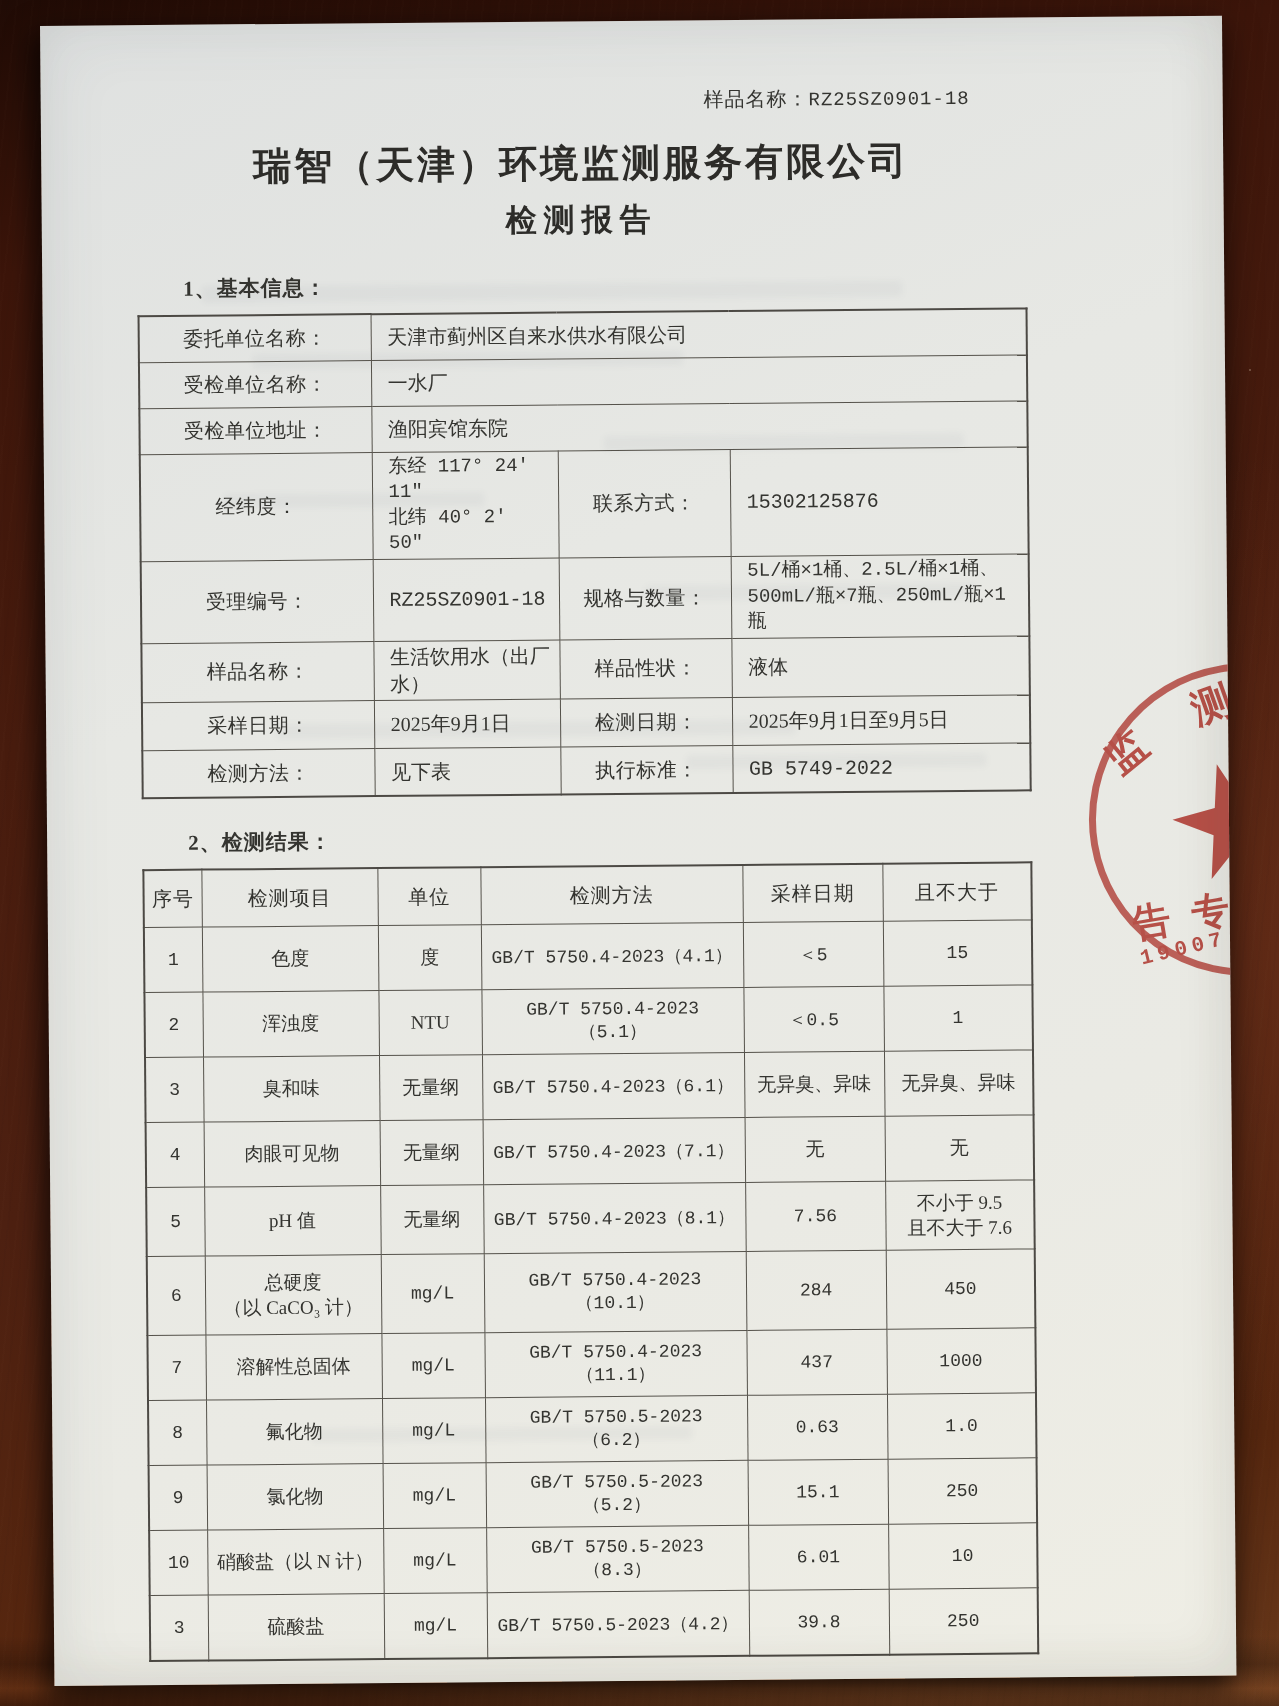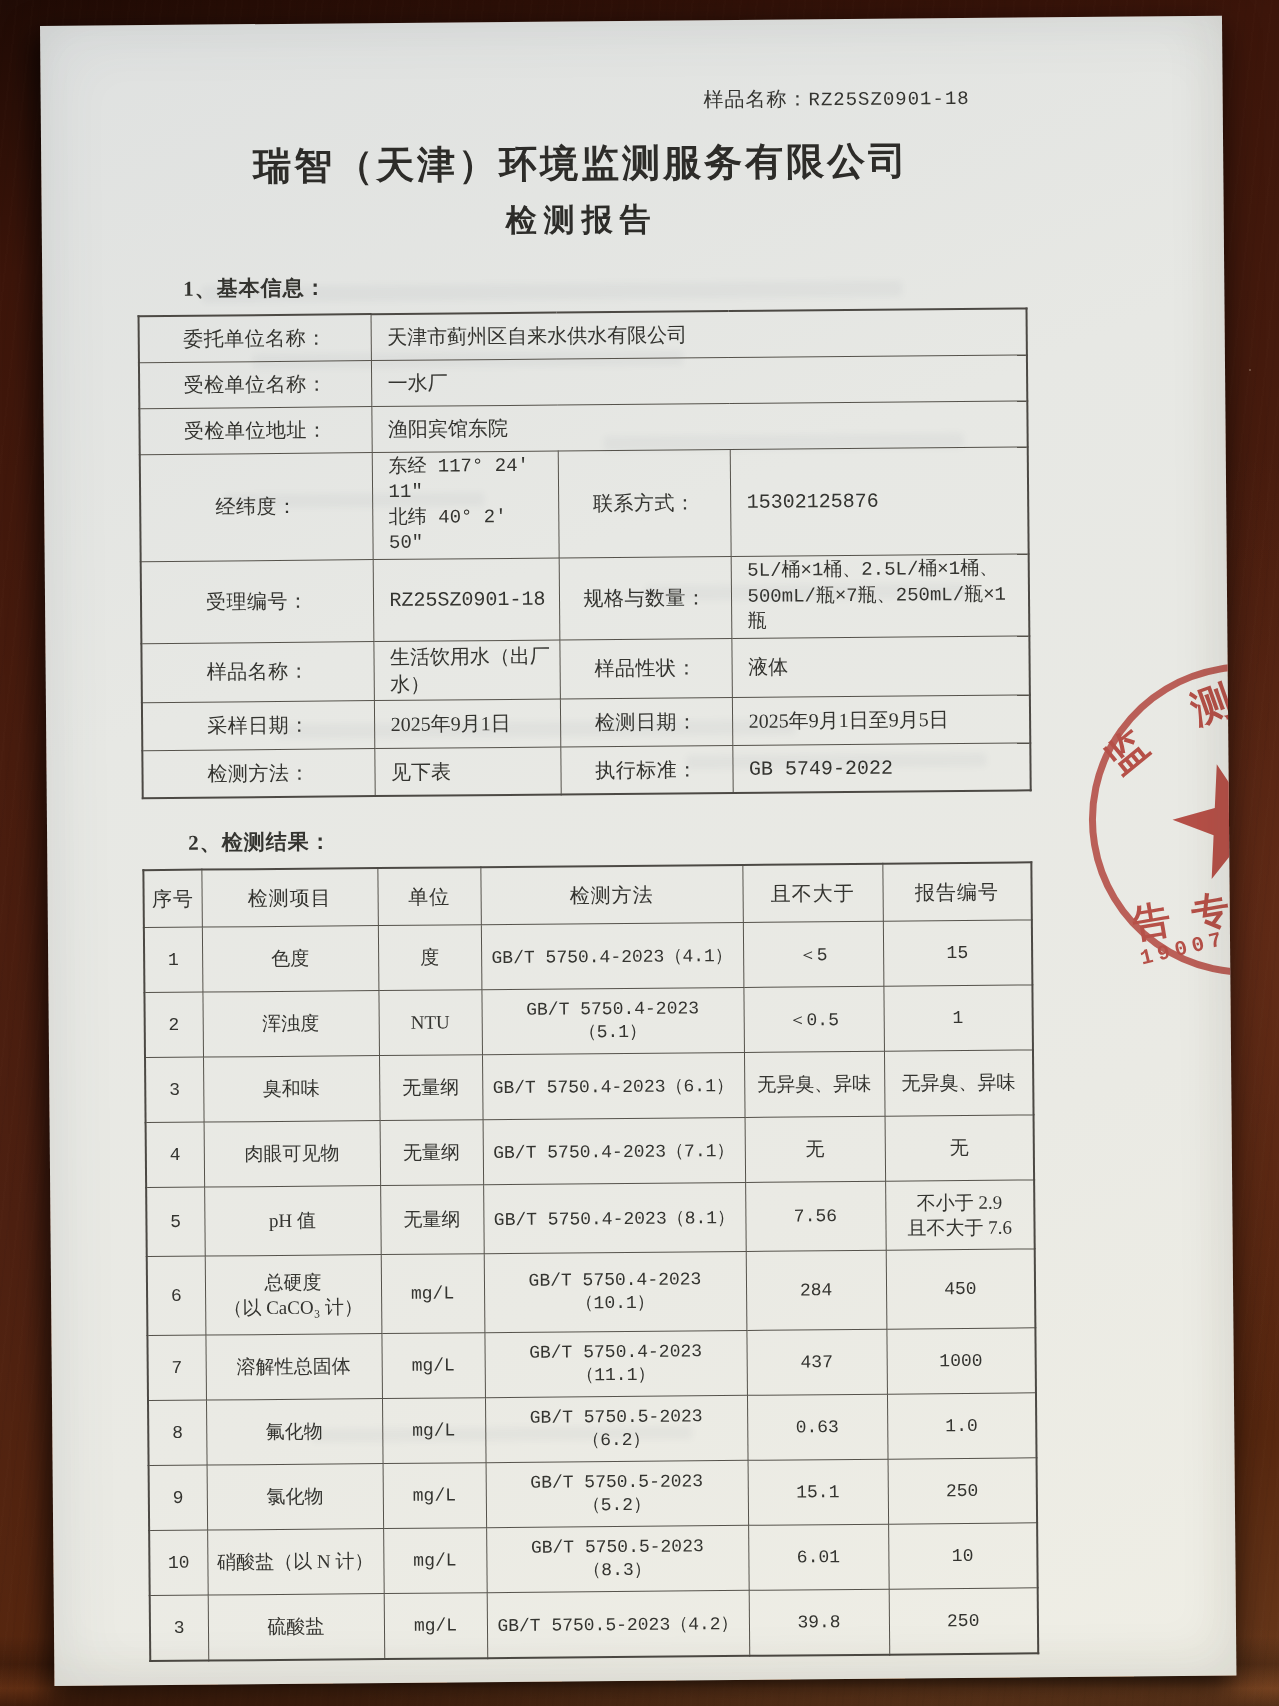--- a/index.html
+++ b/index.html
@@ -156,22 +156,22 @@
           <col style="width:262px">
           <col style="width:140px">
           <col>
         </colgroup>
       <tbody>
           <tr>
         <th>序号</th>
         <th>检测项目</th>
         <th>单位</th>
         <th>检测方法</th>
+        <th>采样日期</th>
         <th>且不大于</th>
-        <th>报告编号</th>
       </tr>
       <tr>
         <td class="num">1</td>
         <td>色度</td>
         <td>度</td>
         <td class="meth">GB/T 5750.4-2023（4.1）</td>
         <td class="res">＜5</td>
         <td class="res">15</td>
       </tr>
       <tr>
@@ -198,21 +198,21 @@
         <td>无</td>
         <td>无</td>
       </tr>
       <tr class="rowph">
         <td class="num">5</td>
         <td>pH 值</td>
         <td>无量纲</td>
         <td class="meth">GB/T 5750.4-2023（8.1）</td>
         <td class="res">7.56</td>
         <td class="two-line">
-          <div>不小于 2.9</div>
+          <div>不小于 9.5</div>
           <div>且不大于 7.6</div>
         </td>
       </tr>
       <tr class="rowhard">
         <td class="num">6</td>
         <td class="two-line">
           <div>总硬度</div>
           <div>（以 CaCO₃ 计）</div>
         </td>
         <td class="meth">mg/L</td>

